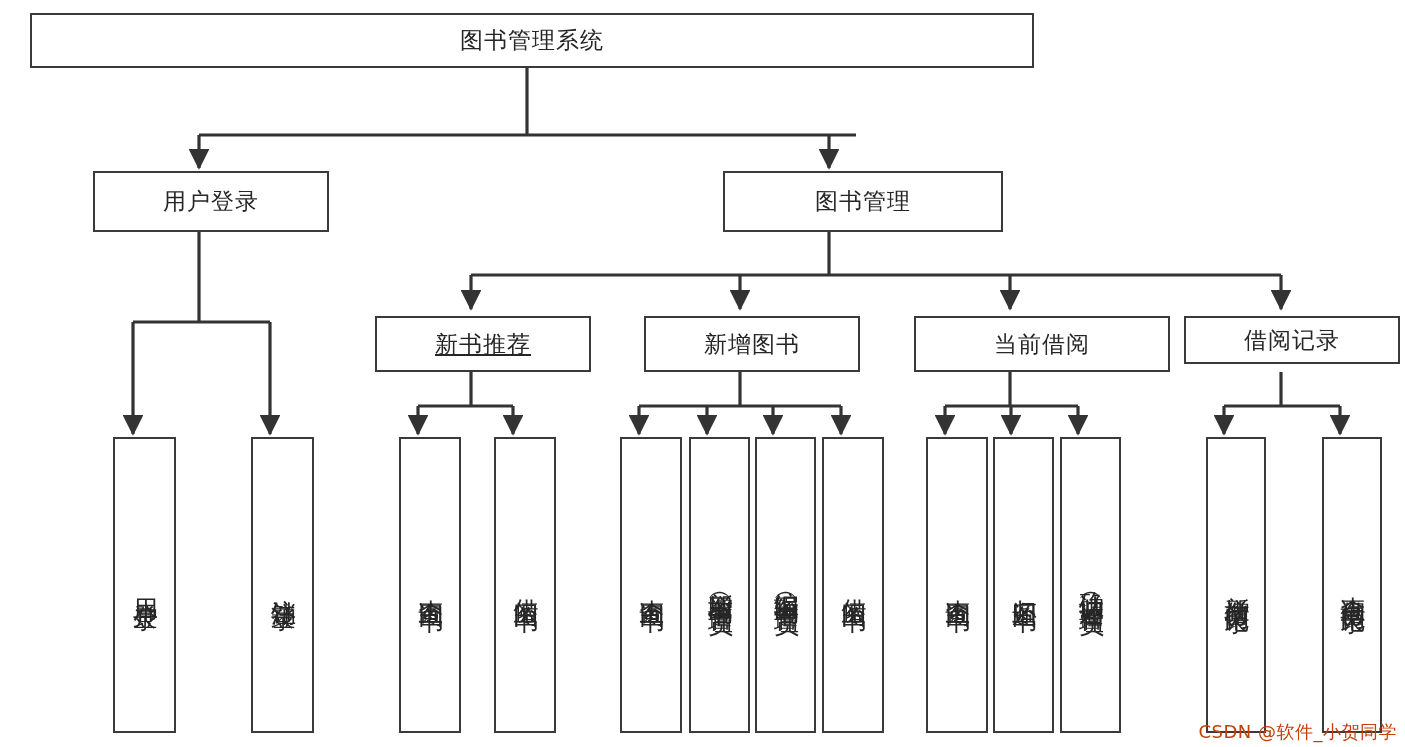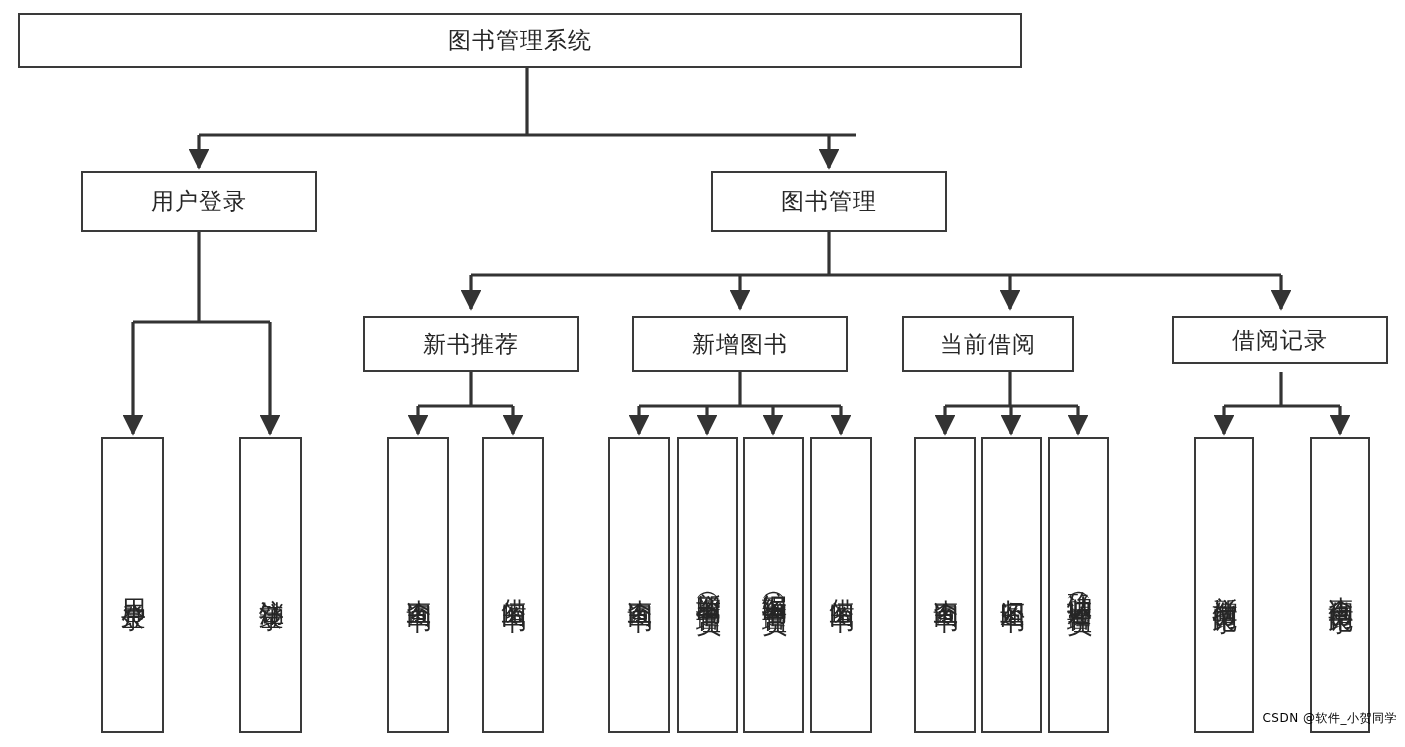--- a/index.html
+++ b/index.html
@@ -24,20 +24,21 @@
   }
   .node {
     position: absolute;
     box-sizing: border-box;
     background: #ffffff;
     border: 2px solid #3a3a3a;
     display: flex;
     align-items: center;
     justify-content: center;
     color: #262626;
+    margin-left: 12px;
   }
   .node.horiz {
     font-size: 23px;
     letter-spacing: 1px;
   }
   .node.vert {
     writing-mode: vertical-rl;
     text-orientation: upright;
     font-size: 25px;
     line-height: 1.15;
@@ -51,23 +52,23 @@
     text-orientation: upright;
     display: block;
     white-space: nowrap;
   }
   .node-label {
     white-space: nowrap;
   }
   .watermark {
     position: absolute;
     right: 8px;
-    bottom: 20px;
-    font-size: 12px;
-    color: #000000;
+    bottom: 3px;
+    font-size: 18px;
+    color: #c2410c;
     letter-spacing: 0.5px;
     white-space: nowrap;
   }
 </style>
 </head>
 <body>
 
 <div id="stage">
 
   <svg id="wires" viewBox="0 0 1405 747" xmlns="http://www.w3.org/2000/svg">
@@ -120,31 +121,31 @@
     </g>
   </svg>
 
   <div class="node horiz" style="left:18px; top:13px; width:1004px; height:55px;">
     <span class="node-label">图书管理系统</span>
   </div>
 
   <div class="node horiz" style="left:81px; top:171px; width:236px; height:61px;">
     <span class="node-label">用户登录</span>
   </div>
-  <div class="node horiz" style="left:711px; top:171px; width:236px; height:61px;">
+  <div class="node horiz" style="left:711px; top:171px; width:280px; height:61px;">
     <span class="node-label">图书管理</span>
   </div>
 
-  <div class="node horiz" style="left:363px; top:316px; width:216px; height:56px;">
+  <div class="node horiz" style="left:363px; top:316px; width:216px; height:56px;text-decoration:underline;">
     <span class="node-label">新书推荐</span>
   </div>
   <div class="node horiz" style="left:632px; top:316px; width:216px; height:56px;">
     <span class="node-label">新增图书</span>
   </div>
-  <div class="node horiz" style="left:902px; top:316px; width:172px; height:56px;">
+  <div class="node horiz" style="left:902px; top:316px; width:256px; height:56px;">
     <span class="node-label">当前借阅</span>
   </div>
   <div class="node horiz" style="left:1172px; top:316px; width:216px; height:48px;">
     <span class="node-label">借阅记录</span>
   </div>
 
   <div class="node vert" style="left:101px; top:437px; width:63px; height:296px;">
     <span class="vtxt">用户登录</span>
   </div>
   <div class="node vert" style="left:239px; top:437px; width:63px; height:296px;">

